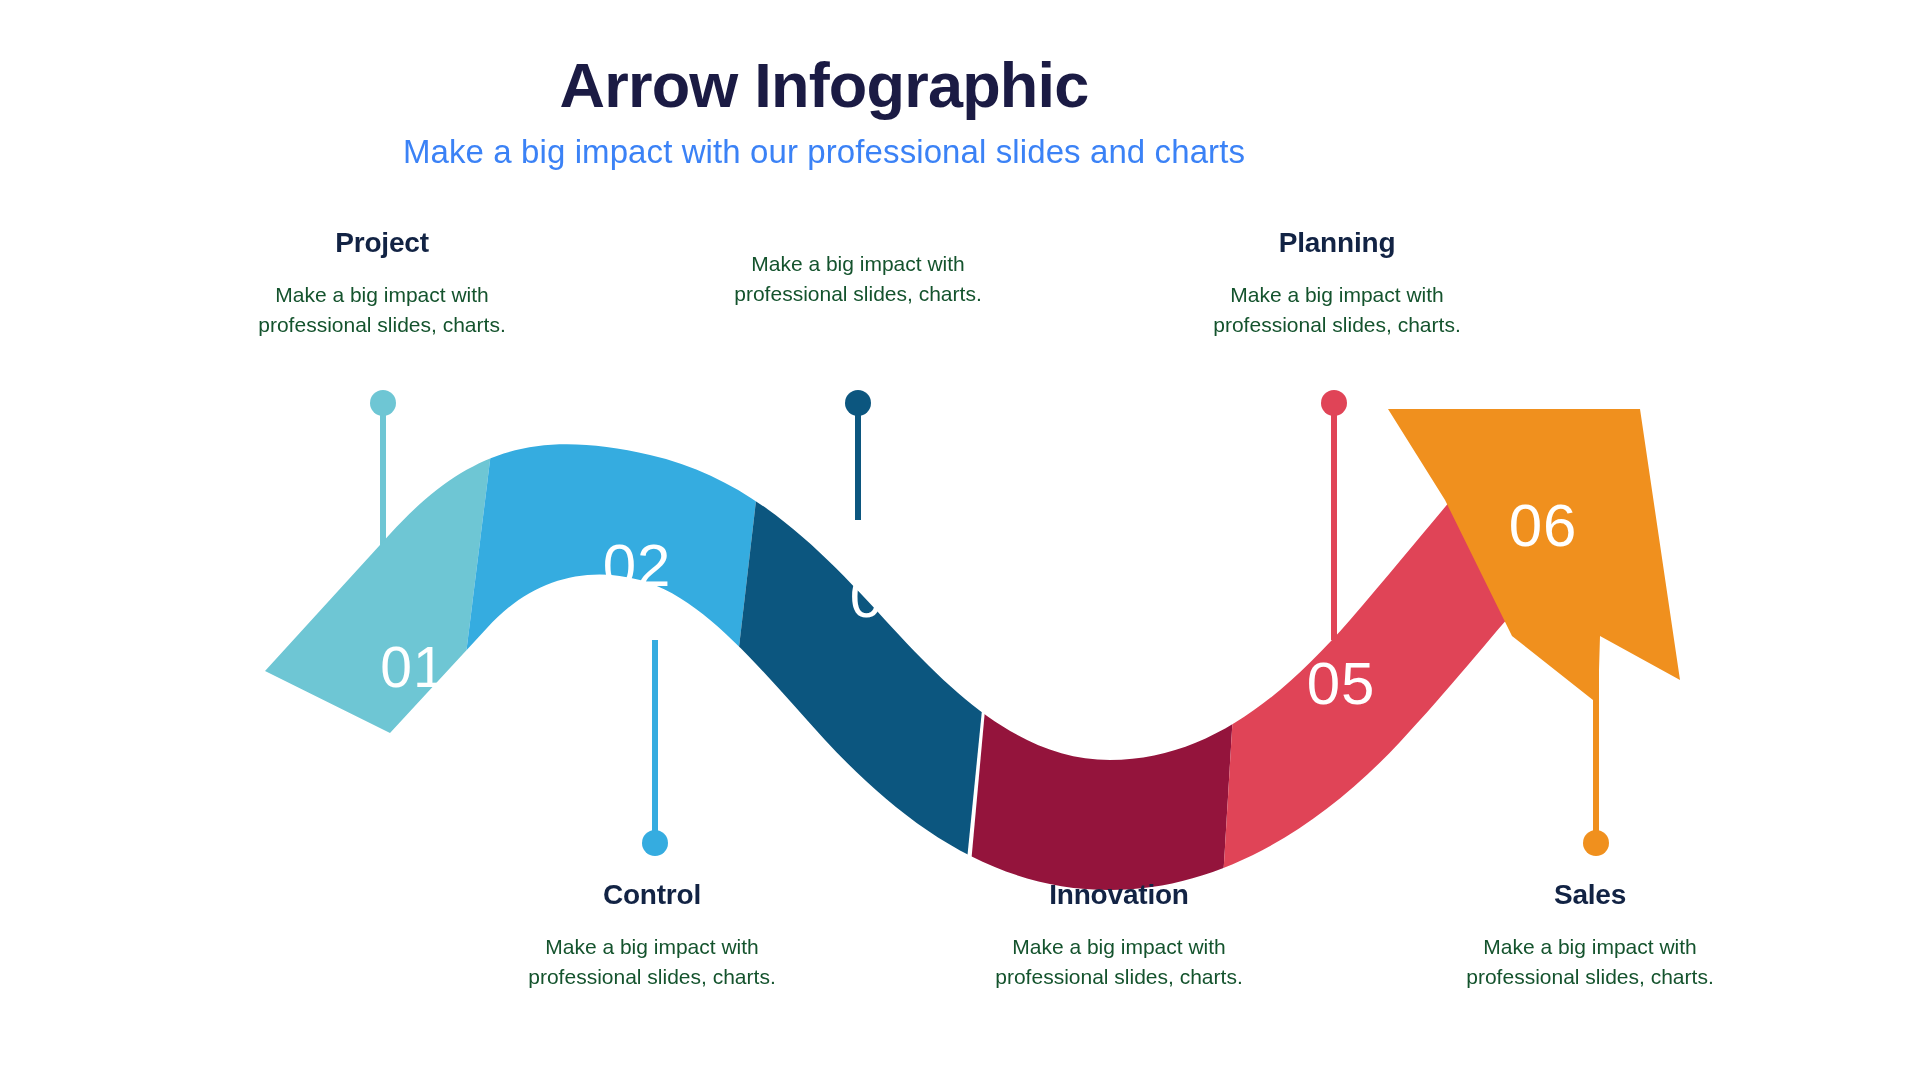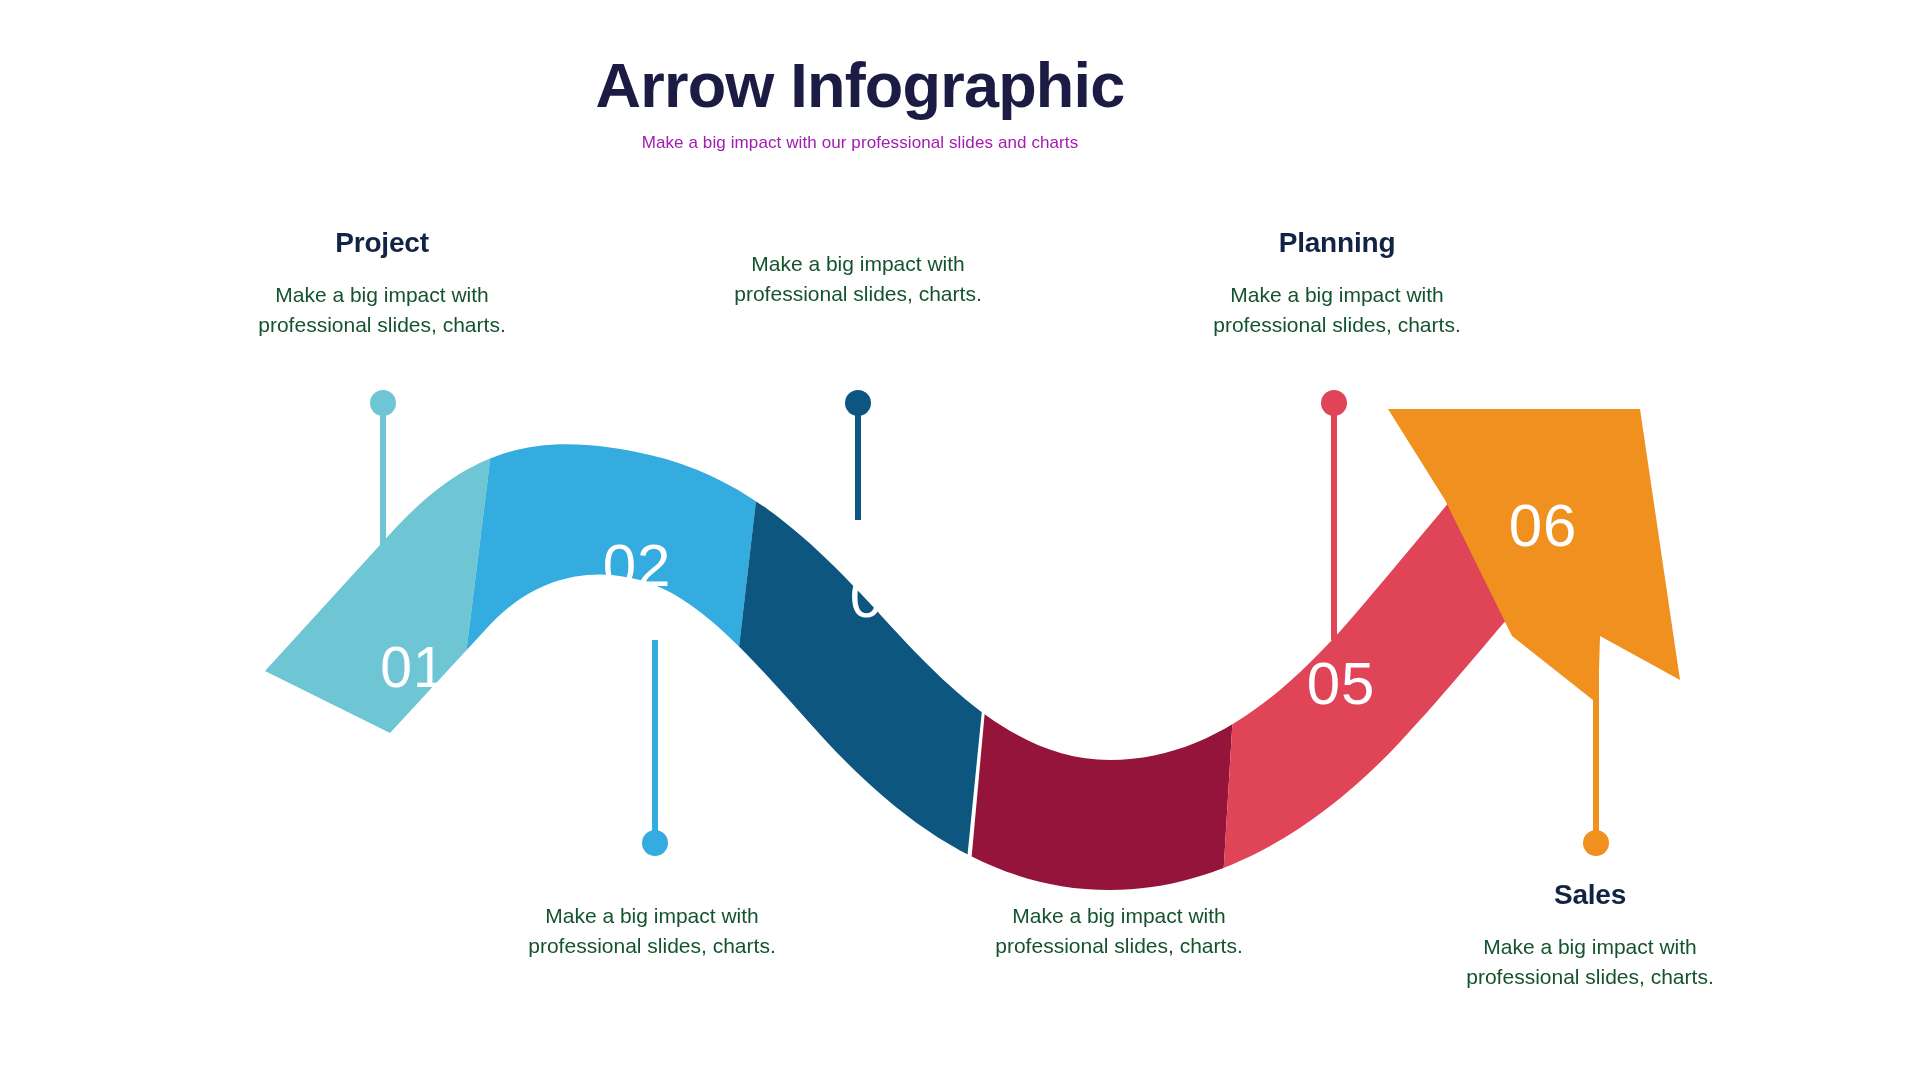--- a/index.html
+++ b/index.html
@@ -15,35 +15,34 @@
     width:1920px; height:1080px;
     background:#ffffff;
   }
 
   
   .header {
     position:absolute;
     left:0; top:52px;
     width:1648px;
     text-align:center;
-    margin-left:36px;
   }
   .title {
     font-size:63px;
     font-weight:700;
     letter-spacing:-0.8px;
     color:#1b1b44;
     line-height:1.06;
     white-space:nowrap;
   }
   .subtitle {
     margin-top:14px;
-    font-size:17px;
+    font-size:33px;
     font-weight:400;
-    color:#a21caf;
+    color:#3b82f6;
     letter-spacing:0.1px;
     white-space:nowrap;
   }
 
   
   .block {
     position:absolute;
     width:330px;
     text-align:center;
   }
@@ -192,27 +191,29 @@
 
   <div class="block top blk-improve">
     <div class="blk-title">Planning</div>
     <div class="blk-body">
       <span>Make a big impact with</span><br>
       <span>professional slides, charts.</span>
     </div>
   </div>
 
   <div class="block bot blk-control">
+    <div class="blk-title">Control</div>
     <div class="blk-body">
       <span>Make a big impact with</span><br>
       <span>professional slides, charts.</span>
     </div>
   </div>
 
   <div class="block bot blk-innovation">
+    <div class="blk-title">Innovation</div>
     <div class="blk-body">
       <span>Make a big impact with</span><br>
       <span>professional slides, charts.</span>
     </div>
   </div>
 
   <div class="block bot blk-sales">
     <div class="blk-title">Sales</div>
     <div class="blk-body">
       <span>Make a big impact with</span><br>

